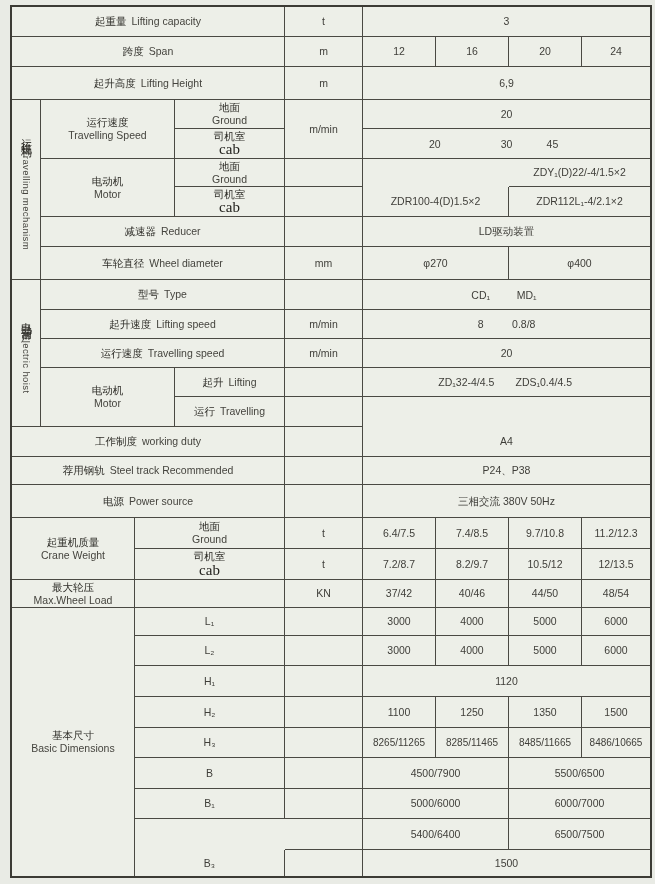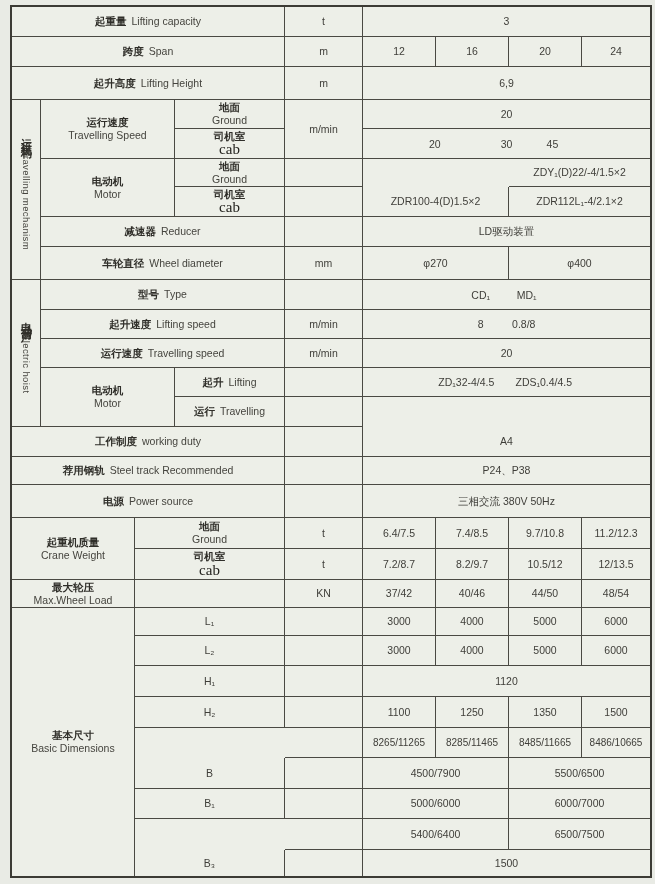--- a/index.html
+++ b/index.html
@@ -24,21 +24,21 @@
   .c{
     box-sizing:border-box;
     border-right:1px solid #4a4943;
     border-bottom:1px solid #4a4943;
     display:flex;align-items:center;justify-content:center;
     font-size:10.5px;line-height:1.2;text-align:center;
     position:relative;overflow:hidden;padding:0 2px;
   }
   .er{border-right:none;}
   .eb{border-bottom:none;}
-  .zh{font-weight:bold;color:#2f2e29;}
+  .zh{font-weight:normal;color:#2f2e29;}
   .en{color:#45443e;}
   .il .zh{margin-right:5px;}
   .st{flex-direction:column;}
   .cabtxt{font-family:"Liberation Serif", serif;font-size:15px;font-weight:normal;line-height:1;color:#1f1e1a;}
   .vert{writing-mode:vertical-rl;}
   .vert .zh{text-orientation:upright;letter-spacing:3px;font-size:11px;}
   .vert .en{margin-top:9px;font-size:9.5px;letter-spacing:.4px;}
   .pos{position:absolute;top:50%;transform:translate(-50%,-50%);white-space:nowrap;}
   .sm{font-size:10px;}
   .val{white-space:nowrap;}
@@ -259,20 +259,21 @@
   <div class="c" style="grid-area:23/5/24/6"></div>
   <div class="c er" style="grid-area:23/6/24/10">1120</div>
 
   <div class="c" style="grid-area:24/3/25/5">H₂</div>
   <div class="c" style="grid-area:24/5/25/6"></div>
   <div class="c" style="grid-area:24/6/25/7">1100</div>
   <div class="c" style="grid-area:24/7/25/8">1250</div>
   <div class="c" style="grid-area:24/8/25/9">1350</div>
   <div class="c er" style="grid-area:24/9/25/10">1500</div>
 
+  <div class="c" style="grid-area:25/3/26/5">H₃</div>
   <div class="c" style="grid-area:25/5/26/6"></div>
   <div class="c sm" style="grid-area:25/6/26/7">8265/11265</div>
   <div class="c sm" style="grid-area:25/7/26/8">8285/11465</div>
   <div class="c sm" style="grid-area:25/8/26/9">8485/11665</div>
   <div class="c er sm" style="grid-area:25/9/26/10">8486/10665</div>
 
   <div class="c" style="grid-area:26/3/27/5">B</div>
   <div class="c" style="grid-area:26/5/27/6"></div>
   <div class="c" style="grid-area:26/6/27/8">4500/7900</div>
   <div class="c er" style="grid-area:26/8/27/10">5500/6500</div>

